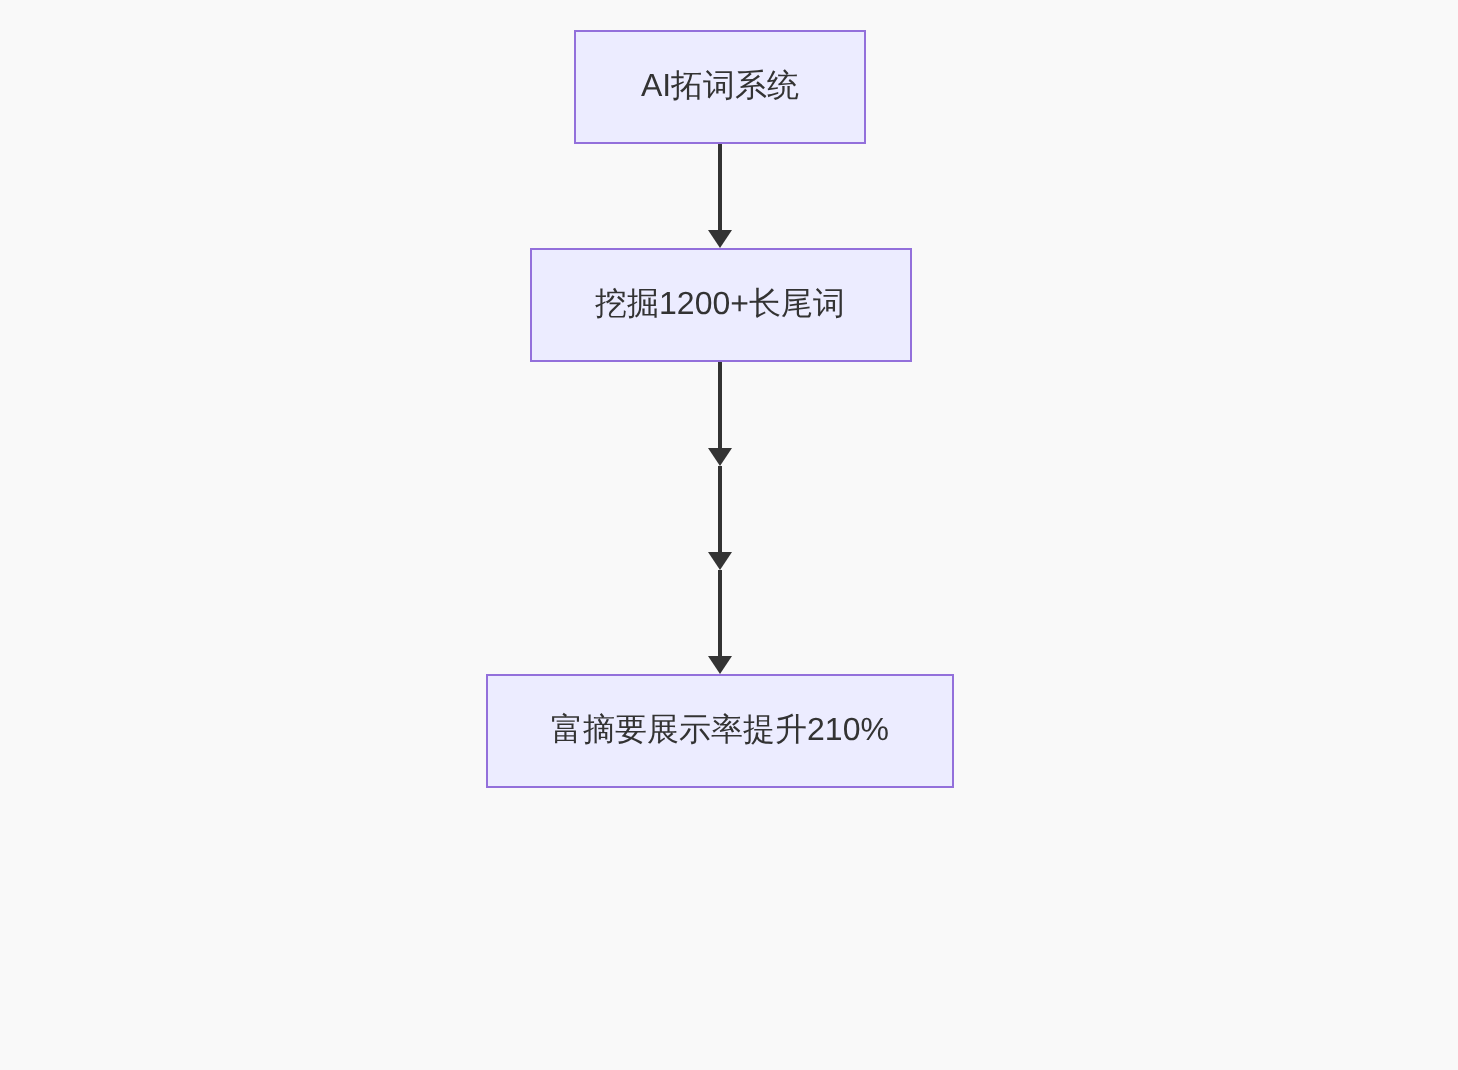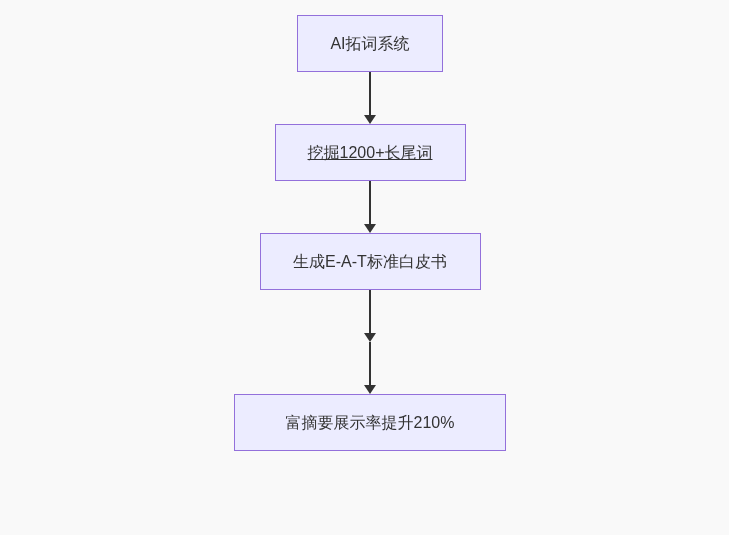--- a/index.html
+++ b/index.html
@@ -16,44 +16,44 @@
     overflow: hidden;
   }
   body {
     background: var(--bg-color);
     font-family: "Liberation Sans", "DejaVu Sans", sans-serif;
     color: var(--text-color);
     position: relative;
   }
   .flowchart {
     position: absolute;
-    left: 370px;
+    left: 360px;
     top: 15px;
     transform: translateX(-50%);
     display: flex;
     flex-direction: column;
     align-items: center;
   }
   .node {
     background: var(--node-fill);
     border: 1px solid var(--node-border);
     height: 57px;
     display: flex;
     align-items: center;
     justify-content: center;
     font-size: 16px;
     line-height: 1;
     white-space: nowrap;
     padding: 0 14px;
   }
   .node.n0 { width: 146px; }
-  .node.n1 { width: 191px; text-decoration: underline; }
+  .node.n1 { width: 191px; }
   .node.n2 { width: 221px; }
   .node.n3 { width: 215px; }
-  .node.n4 { width: 272px; }
+  .node.n4 { width: 234px; }
   .arrow {
     width: 14px;
     height: 52px;
     display: flex;
     flex-direction: column;
     align-items: center;
   }
   .arrow .line {
     width: 2px;
     flex: 1 1 auto;
@@ -84,23 +84,20 @@
 
   <div class="node n1">
     <span>挖掘1200+长尾词</span>
   </div>
 
   <div class="arrow">
     <div class="line"></div>
     <div class="head"></div>
   </div>
 
-  <div class="node n2">
-    <span>生成E-A-T标准白皮书</span>
-  </div>
 
   <div class="arrow">
     <div class="line"></div>
     <div class="head"></div>
   </div>
 
 
   <div class="arrow">
     <div class="line"></div>
     <div class="head"></div>

